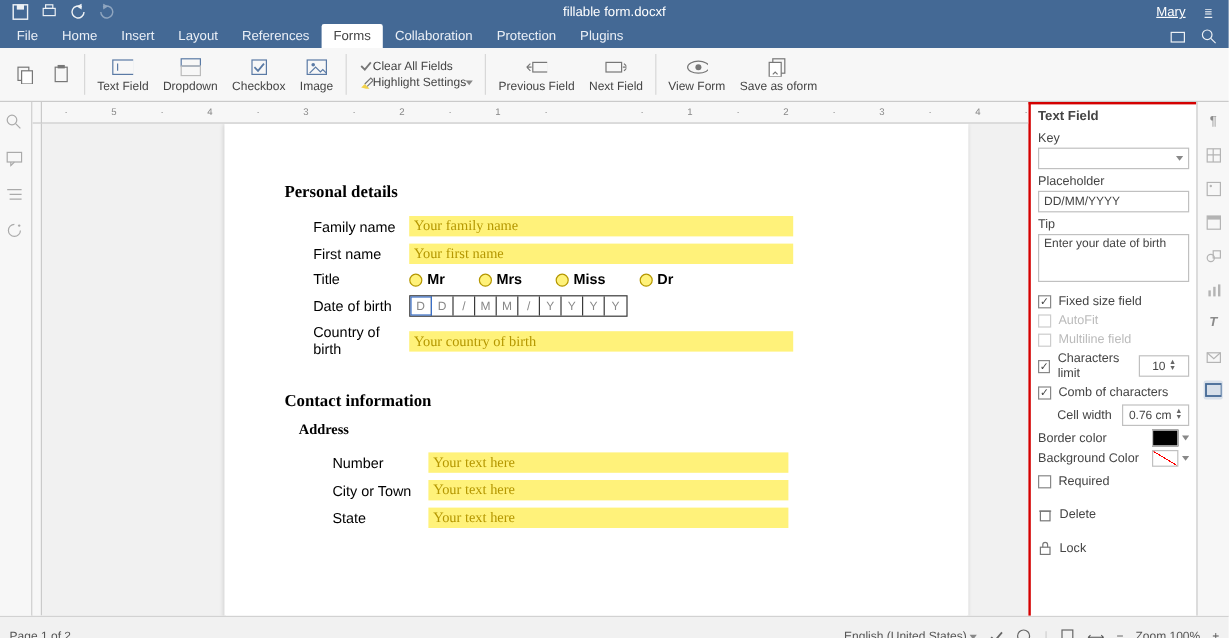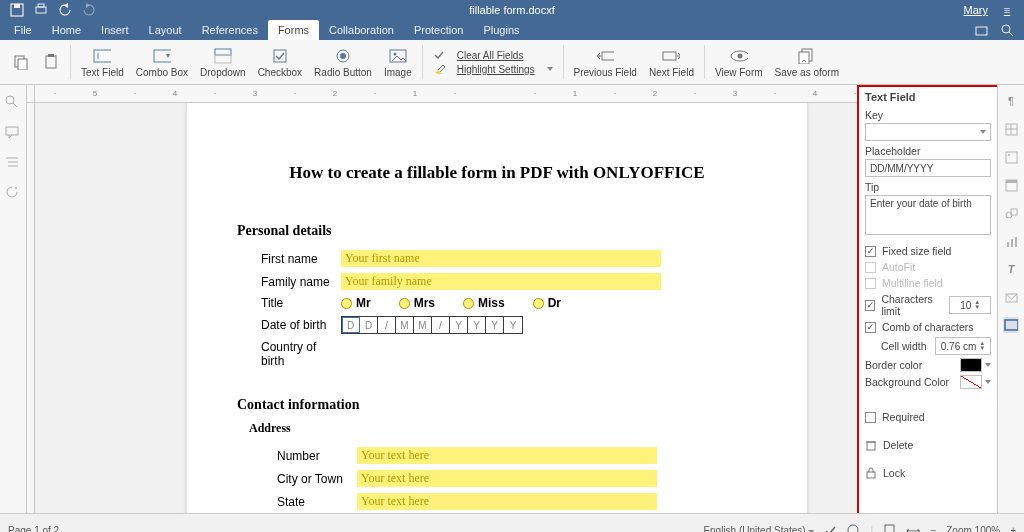--- a/index.html
+++ b/index.html
@@ -11,21 +11,21 @@
   .tb-right { margin-left: auto; display: flex; align-items: center; gap: 12px; padding-right: 10px; text-decoration: underline; }
   .menubar { height: 20px; background: #446995; display: flex; align-items: flex-end; padding-left: 4px; color: #eaeff6; }
   .menu-item { padding: 4px 10px; font-size: 11px; cursor: pointer; }
   .menu-item.active { background: #fff; color: #444; border-radius: 2px 2px 0 0; }
   .menu-right { margin-left: auto; display: flex; gap: 12px; padding-right: 10px; padding-bottom: 3px; }
   .toolbar { height: 45px; background: #f7f7f7; border-bottom: 1px solid #cacaca; display: flex; align-items: center; padding: 0 6px; gap: 0; }
   .tb-btn { display: flex; flex-direction: column; align-items: center; justify-content: center; padding: 2px 6px; font-size: 10px; color: #444; gap: 2px; cursor: pointer; min-width: 36px; }
   .tb-btn .i { width: 18px; height: 18px; display: flex; align-items: center; justify-content: center; }
   .tb-sep { width: 1px; height: 34px; background: #d8d8d8; margin: 0 4px; }
   .tb-btn-row { display: flex; flex-direction: column; align-items: flex-start; justify-content: center; gap: 2px; font-size: 10px; color: #444; padding: 0 6px; }
-  .tb-btn-row .row { display: flex; align-items: center; gap: 12px; cursor: pointer; text-decoration: underline; }
+  .tb-btn-row .row { display: flex; align-items: center; gap: 0; cursor: pointer; }
   .workspace { height: 428px; display: flex; background: #f1f1f1; position: relative; }
   .left-rail { width: 27px; background: #f7f7f7; border-right: 1px solid #cacaca; display: flex; flex-direction: column; align-items: center; gap: 14px; padding-top: 10px; }
   .right-rail { width: 27px; background: #f7f7f7; border-left: 1px solid #cacaca; display: flex; flex-direction: column; align-items: center; gap: 12px; padding-top: 8px; }
   .right-rail .r { width: 16px; height: 16px; display:flex;align-items:center;justify-content:center; opacity:.6; cursor:pointer; }
   .right-rail .r.active { opacity:1; background:#d8e0ea; border-radius:2px; padding:1px; }
   .rail-ico { width: 16px; height: 16px; opacity: .6; cursor: pointer; }
   .canvas { flex: 1; position: relative; overflow: hidden; }
   .ruler-corner { position:absolute; left:0; top:0; width:8px; height:18px; background:#f7f7f7; border-right:1px solid #cacaca; border-bottom:1px solid #cacaca; z-index:2;}
   .ruler-h { position: absolute; top: 0; left: 8px; right: 0; height: 18px; background: #f7f7f7; border-bottom: 1px solid #cacaca; font-size: 8px; color: #888; display:flex; align-items:center; overflow:hidden; z-index:1;}
   .ruler-h span{ flex:0 0 40px; text-align:center; }
@@ -140,53 +140,35 @@
       <div class="i">
         <svg width="20" height="14">
           <rect x="1" y="1" width="18" height="12" fill="none" stroke="#5a7aa5"></rect>
           <line x1="5" y1="4" x2="5" y2="10" stroke="#5a7aa5"></line>
         </svg>
       </div>
       <span>Text Field</span>
     </div>
   <div class="tb-btn">
       <div class="i">
-        <svg width="20" height="14">
-          <rect x="1" y="1" width="18" height="12" fill="none" stroke="#5a7aa5"></rect>
-          <path d="M13 5 L17 5 L15 9 Z" fill="#5a7aa5"></path>
-        </svg>
-      </div>
-      <span>Combo Box</span>
-    </div>
-  <div class="tb-btn">
-      <div class="i">
         <svg width="18" height="16">
           <rect x="1" y="1" width="16" height="6" fill="none" stroke="#5a7aa5"></rect>
           <rect x="1" y="7" width="16" height="8" fill="none" stroke="#bbb"></rect>
         </svg>
       </div>
       <span>Dropdown</span>
     </div>
   <div class="tb-btn">
       <div class="i">
         <svg width="14" height="14">
           <rect x="1" y="1" width="12" height="12" fill="none" stroke="#5a7aa5"></rect>
           <path d="M3 7 L6 10 L11 4" fill="none" stroke="#5a7aa5" stroke-width="1.5"></path>
         </svg>
       </div>
       <span>Checkbox</span>
-    </div>
-  <div class="tb-btn">
-      <div class="i">
-        <svg width="14" height="14">
-          <circle cx="7" cy="7" r="6" fill="none" stroke="#5a7aa5"></circle>
-          <circle cx="7" cy="7" r="3" fill="#5a7aa5"></circle>
-        </svg>
-      </div>
-      <span>Radio Button</span>
     </div>
   <div class="tb-btn">
       <div class="i">
         <svg width="18" height="14">
           <rect x="1" y="1" width="16" height="12" fill="none" stroke="#5a7aa5"></rect>
           <circle cx="6" cy="5" r="1.5" fill="#5a7aa5"></circle>
           <path d="M3 12 L8 7 L12 11 L14 9 L17 12" fill="none" stroke="#5a7aa5"></path>
         </svg>
       </div>
       <span>Image</span>
@@ -298,29 +280,28 @@
         <span>·</span>
         <span>2</span>
         <span>·</span>
         <span>3</span>
         <span>·</span>
         <span>4</span>
         <span>·</span>
       </div>
     <div class="ruler-v"></div>
     <div class="page">
-      <h1>How to create a fillable form in PDF with ONLYOFFICE</h1>
       <div class="sec">Personal details</div>
+      <div class="frow">
+          <span class="lbl">Family name</span>
+          <span class="hl">Your family name</span>
+        </div>
       <div class="frow">
           <span class="lbl">First name</span>
           <span class="hl">Your first name</span>
-        </div>
-      <div class="frow">
-          <span class="lbl">Family name</span>
-          <span class="hl">Your family name</span>
         </div>
       <div class="frow">
           <span class="lbl">Title</span>
         <div class="radios" id="title-radios">
             <span class="radio">
               <span class="rcirc"></span>
               <span>Mr</span>
             </span>
             <span class="radio">
               <span class="rcirc"></span>
@@ -346,20 +327,21 @@
             <span>M</span>
             <span>/</span>
             <span>Y</span>
             <span>Y</span>
             <span>Y</span>
             <span>Y</span>
           </div>
       </div>
       <div class="frow">
           <span class="lbl">Country of birth</span>
+          <span class="hl">Your country of birth</span>
         </div>
 
       <div class="sec" style="margin-top:26px">Contact information</div>
       <div class="sub">Address</div>
       <div class="frow" style="padding-left:40px">
           <span class="lbl">Number</span>
           <span class="hl" style="flex-basis:300px">Your text here</span>
         </div>
       <div class="frow" style="padding-left:40px">
           <span class="lbl">City or Town</span>
@@ -427,21 +409,21 @@
         </div>
       </div>
     <div class="p-row">
         <span>Background Color</span>
         <div style="display:flex">
           <div class="cbox none"></div>
           <span class="tri" style="margin:5px 0 0 3px"></span>
         </div>
       </div>
 
-    <div class="p-chk" style="margin-top:22px">
+    <div class="p-chk" style="margin-top:6px">
         <span class="box"></span>
         <span>Required</span>
       </div>
     <div class="p-act">
         <svg width="12" height="12">
           <rect x="2" y="3" width="8" height="8" fill="none" stroke="#777"></rect>
           <line x1="1" y1="3" x2="11" y2="3" stroke="#777"></line>
         </svg>
         <span>Delete</span>
       </div>

